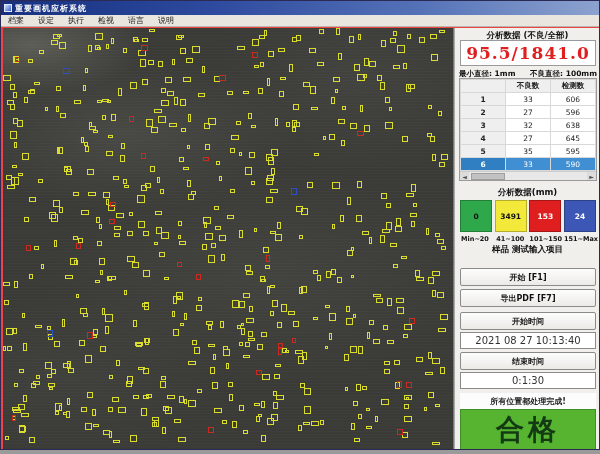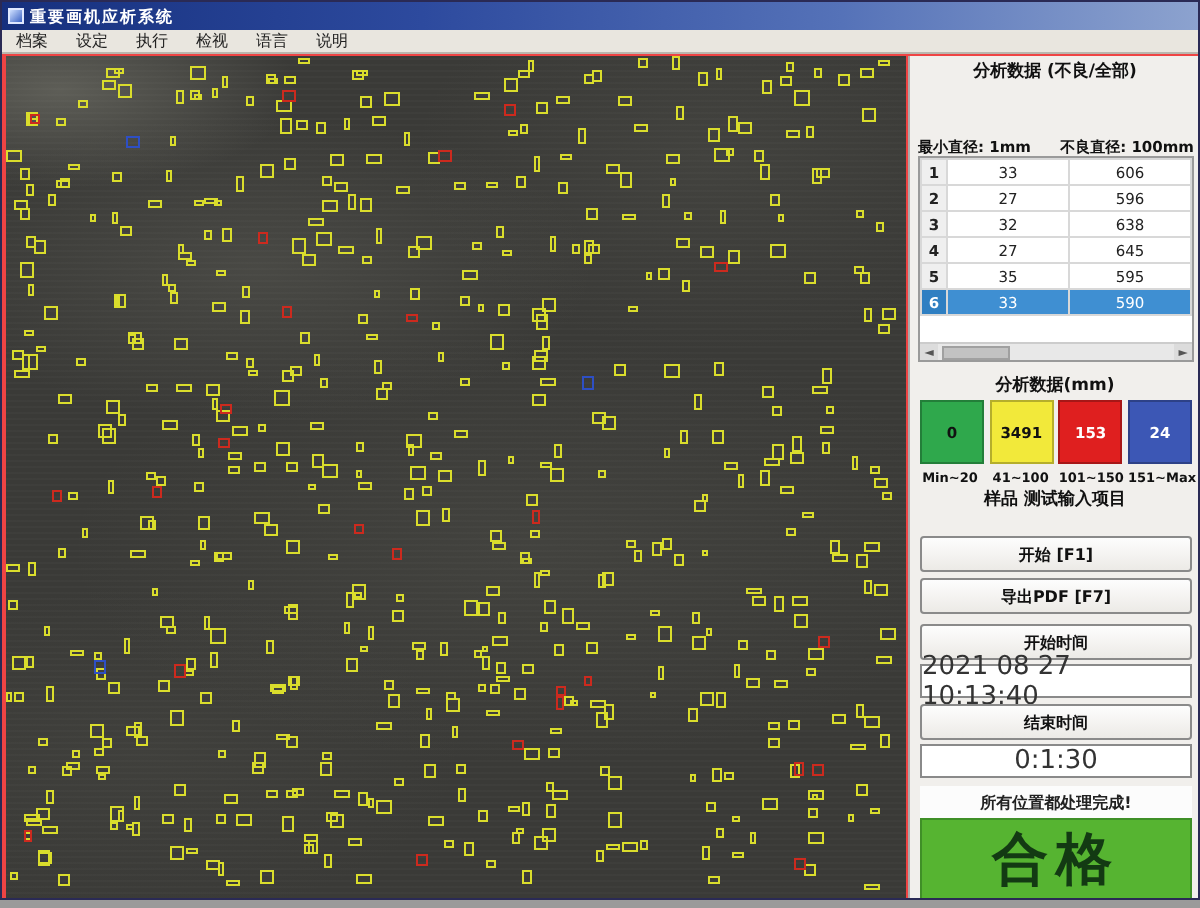--- a/index.html
+++ b/index.html
@@ -63,21 +63,21 @@
   .input-row { position:absolute; left:4px; top:226px; width:138px; display:flex; align-items:center; }
   .input-label { font-weight:bold; font-size:7.5px; color:#111; white-space:nowrap; }
   .report-input { width:56px; height:11px; border:1px solid #9a9a9a; background:#fff; font-size:7px; text-align:center; margin:0 3px; font-family:inherit; }
   .count-select { width:24px; height:11px; border:1px solid #9a9a9a; background:#fff; font-size:7px; margin-left:2px;
     display:flex; align-items:center; justify-content:space-between; padding-left:4px; }
   .dd-arrow { width:9px; height:9px; background:#d8d4cc; border:1px solid #aaa; font-size:5px; line-height:8px; text-align:center; color:#333; }
 
   .btn { position:absolute; left:5px; width:136px; height:18px; background:linear-gradient(#fdfdfd,#eceae6); border:1px solid #8a8a8a; border-radius:2px;
     display:flex; align-items:center; justify-content:center; font-weight:bold; font-size:8px; color:#111; cursor:pointer; }
   .fieldbox { position:absolute; left:5px; width:136px; height:17px; background:#fff; border:1px solid #8a8a8a;
-    display:flex; align-items:center; justify-content:center; font-size:13px; color:#333; }
+    display:flex; align-items:center; justify-content:center; font-size:10px; color:#333; }
 
   .status-msg { position:absolute; left:5px; top:365px; width:136px; text-align:center; font-weight:bold; font-size:8px; color:#222; background:#fcfcfc; padding:3px 0; }
   .result-btn { position:absolute; left:5px; top:381px; width:136px; height:42px; display:flex; align-items:center; justify-content:center;
     font-size:28px; font-weight:bold; color:#133a13; letter-spacing:4px; cursor:pointer; border:1px solid #3f8f27; }
 </style>
 </head>
 <body>
 
 <div class="window">
 
@@ -685,28 +685,36 @@
         <div class="defect" style="left: 58.3628%; top: 53.5281%; width: 4.7166px; height: 6.19832px; border-color: rgb(204, 42, 30);"></div>
         <div class="defect" style="left: 9.88551%; top: 71.1483%; width: 5.15403px; height: 6.37333px; border-color: rgb(46, 79, 196);"></div>
         <div class="defect" style="left: 64.0637%; top: 37.6723%; width: 5.93593px; height: 6.50559px; border-color: rgb(46, 79, 196);"></div>
         <div class="defect" style="left: 13.439%; top: 9.37921%; width: 6.72673px; height: 5.86079px; border-color: rgb(46, 79, 196);"></div>
       </div>
   </div>
 
   <div class="panel">
 
     <div class="sect-title" style="top:2px">分析数据 (不良/全部)</div>
+    <div class="value-box">
+      <span class="value-text">95.5/1841.0</span>
+    </div>
     <div class="dia-row">
       <span>最小直径: 1mm</span>
       <span>不良直径: 100mm</span>
     </div>
 
     <div class="tablewrap">
       <table>
         <tbody>
+            <tr>
+          <th class="idx"></th>
+          <th>不良数</th>
+          <th>检测数</th>
+        </tr>
         <tr>
           <td class="idx">1</td>
           <td>33</td>
           <td>606</td>
         </tr>
         <tr>
           <td class="idx">2</td>
           <td>27</td>
           <td>596</td>
         </tr>

